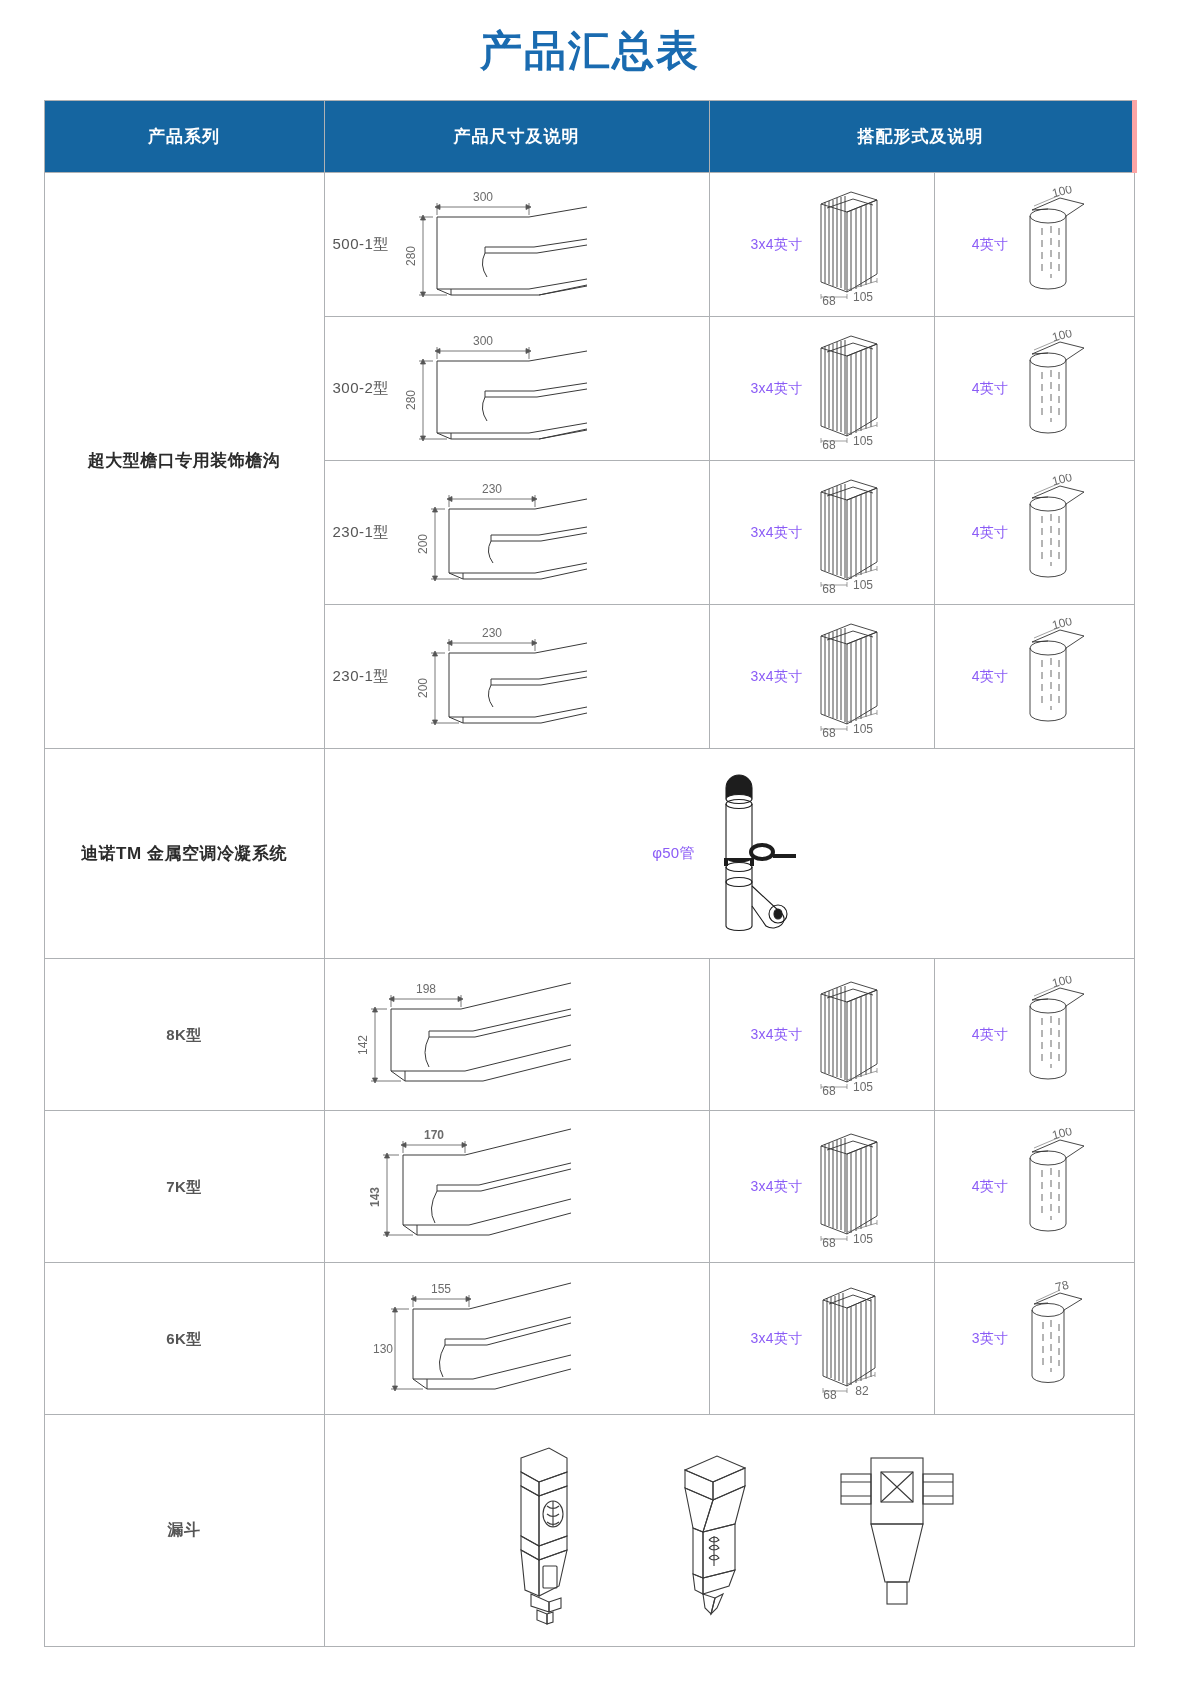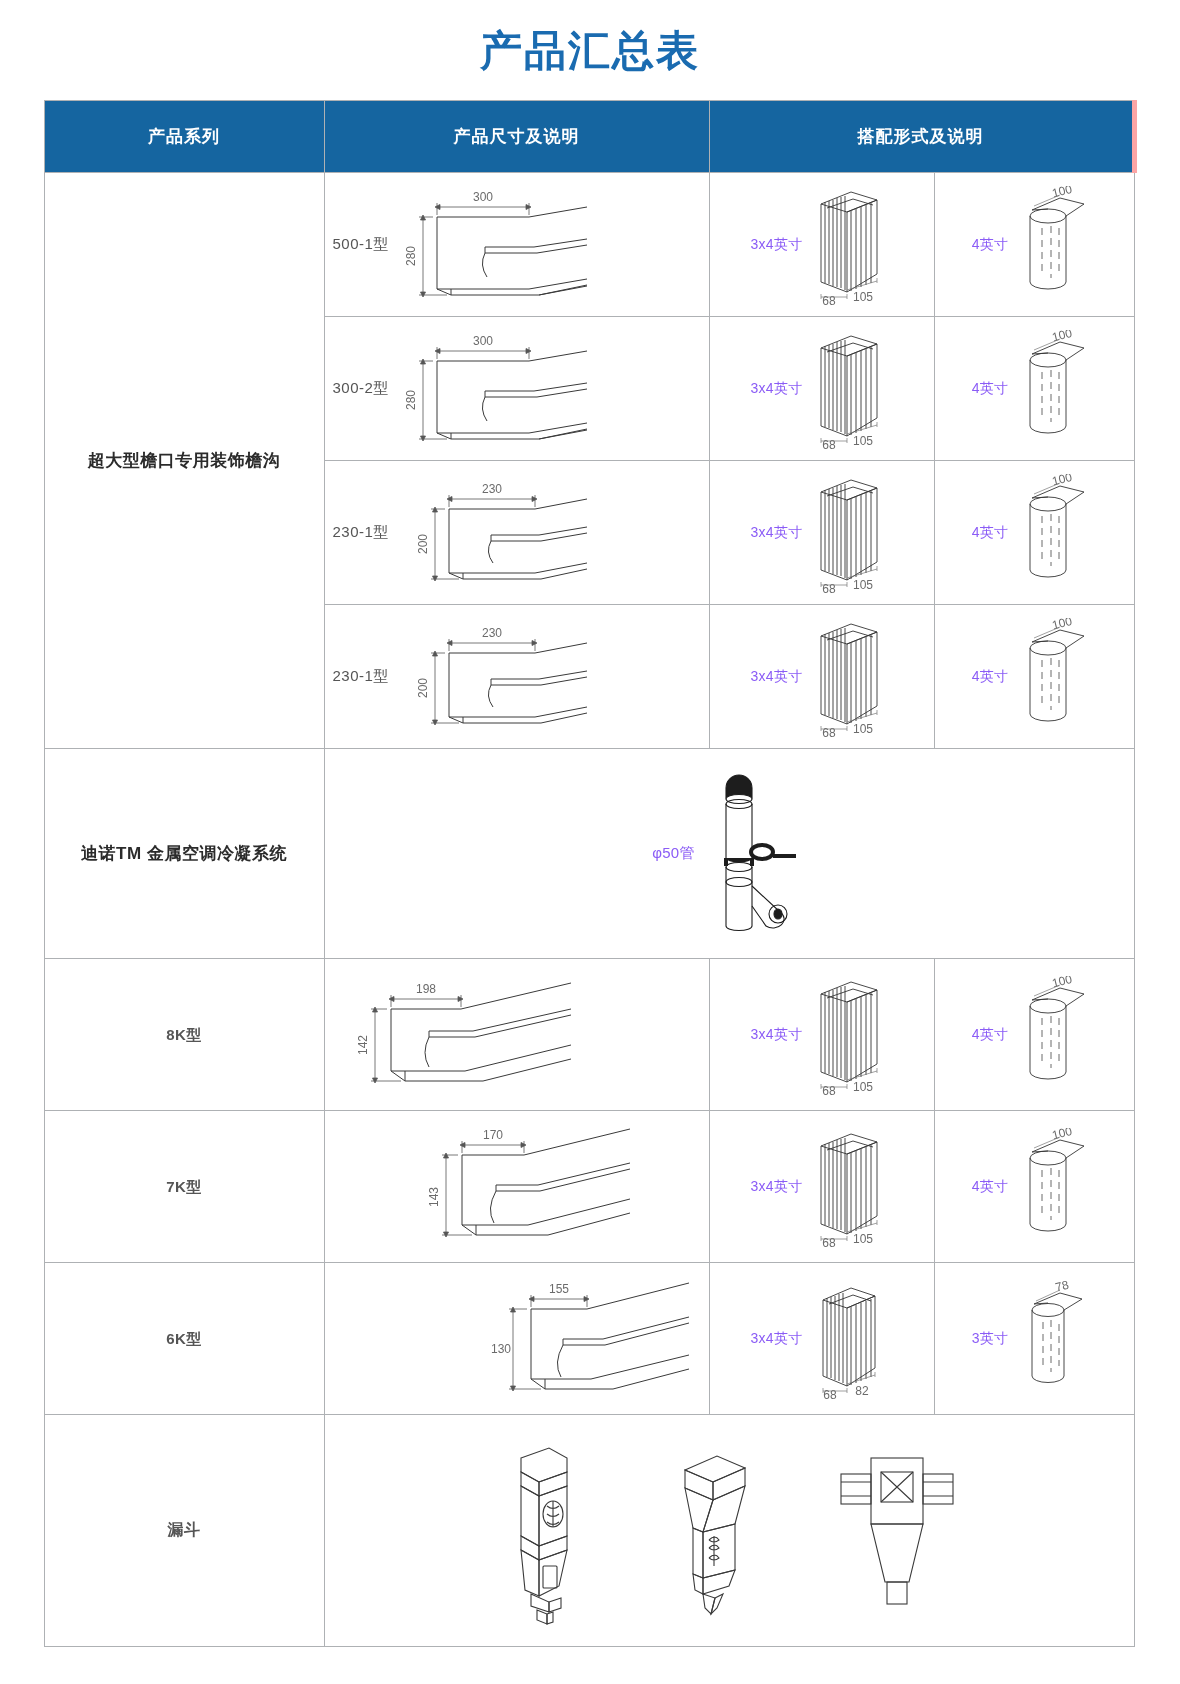--- a/index.html
+++ b/index.html
@@ -517,21 +517,21 @@
             </svg>
           </div>
         </td>
       </tr>
 
       <tr class="k-row">
         <td class="series-cell">
           <span class="model-label">7K型</span>
         </td>
         <td>
-          <div class="cell-flex" style="justify-content:center;">
+          <div class="cell-flex" style="justify-content:flex-start;font-weight:bold;">
             <svg class="drawing" width="250" height="128" viewBox="0 0 250 128">
               <g stroke="#3a3a3a" fill="none" stroke-width="1">
                 <path d="M70 32 L132 32 L238 6"></path>
                 <path d="M70 32 L70 102 L84 112 L156 112 L238 90"></path>
                 <path d="M70 102 L136 102 L238 76"></path>
                 <path d="M104 62 L146 62 L238 40"></path>
                 <path d="M104 62 L104 68 L148 68 L238 46"></path>
                 <path d="M104 68 q-10 18 -2 32"></path>
                 <path d="M84 112 L84 102"></path>
               </g>
@@ -591,21 +591,21 @@
             </svg>
           </div>
         </td>
       </tr>
 
       <tr class="k-row">
         <td class="series-cell">
           <span class="model-label">6K型</span>
         </td>
         <td>
-          <div class="cell-flex" style="justify-content:flex-end;">
+          <div class="cell-flex" style="justify-content:flex-start;">
             <svg class="drawing" width="250" height="128" viewBox="0 0 250 128">
               <g stroke="#3a3a3a" fill="none" stroke-width="1">
                 <path d="M80 34 L136 34 L238 8"></path>
                 <path d="M80 34 L80 104 L94 114 L162 114 L238 94"></path>
                 <path d="M80 104 L140 104 L238 80"></path>
                 <path d="M112 64 L152 64 L238 42"></path>
                 <path d="M112 64 L112 70 L154 70 L238 48"></path>
                 <path d="M112 70 q-10 18 -2 32"></path>
                 <path d="M94 114 L94 104"></path>
               </g>

